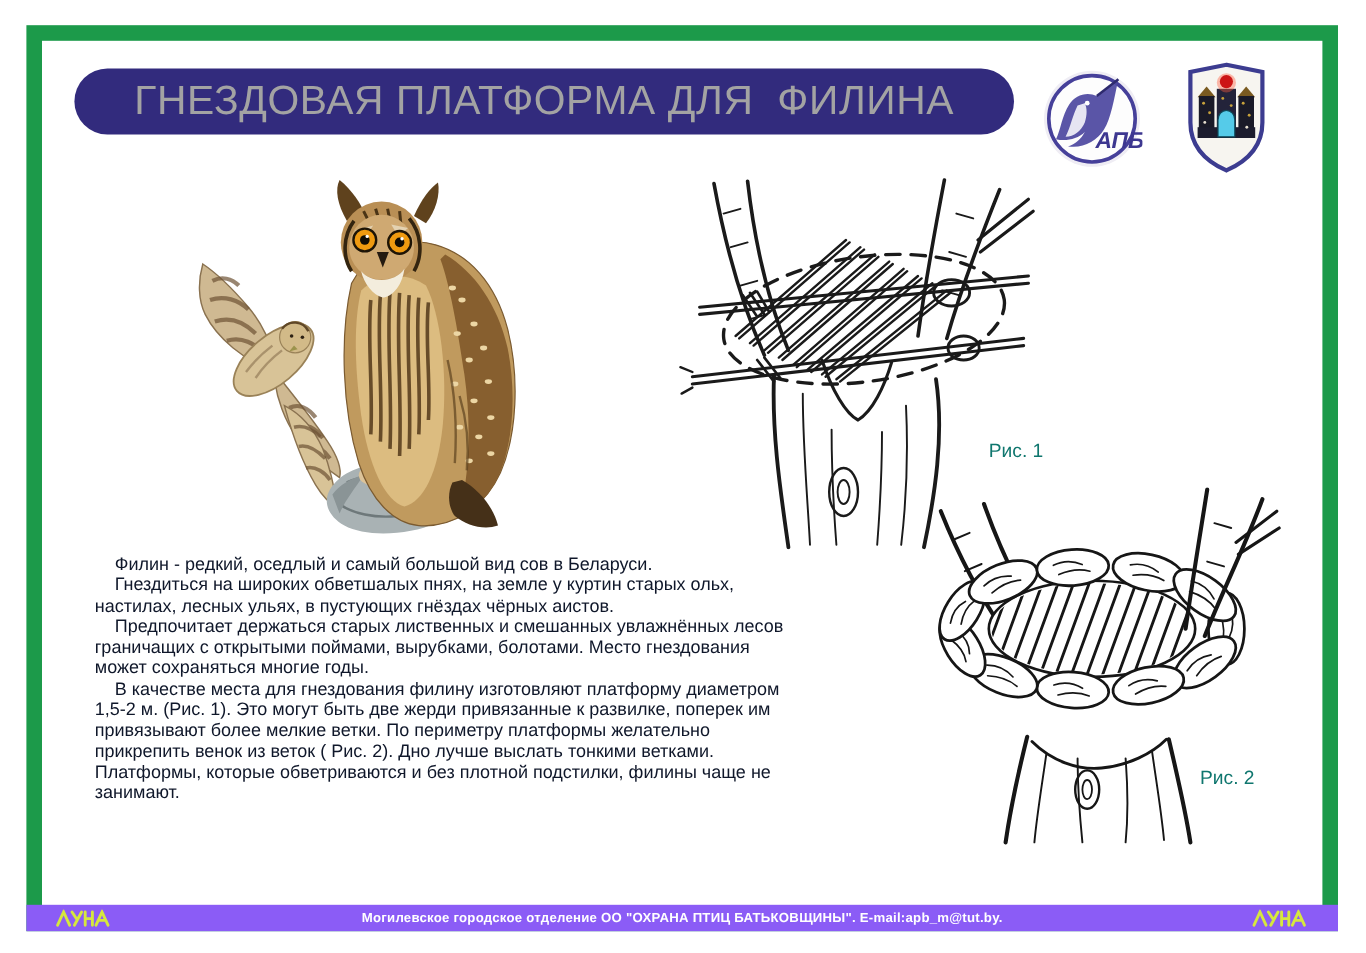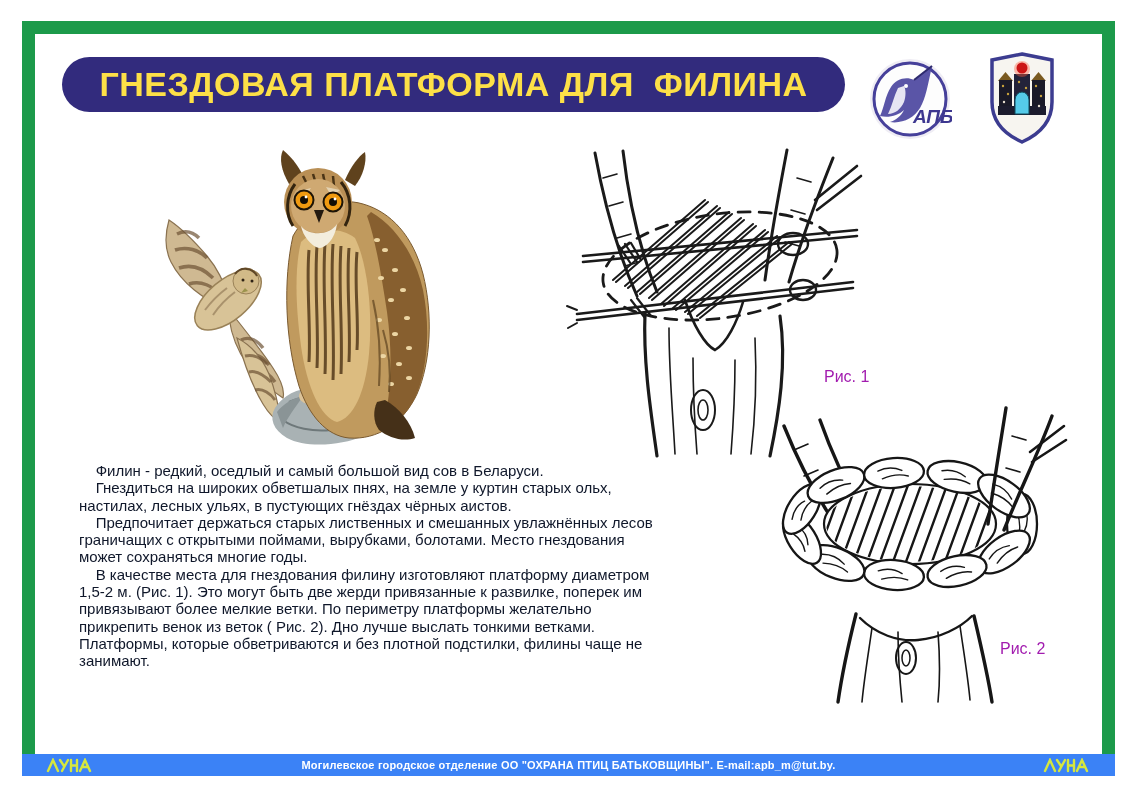--- a/index.html
+++ b/index.html
@@ -2,34 +2,34 @@
 <html><head>
 <meta charset="utf-8">
 <style>
   html,body{margin:0;padding:0;background:#ffffff;}
   .poster{position:relative;width:1138px;height:794px;background:#ffffff;overflow:hidden;
           font-family:"Liberation Sans", sans-serif;}
   .frame{position:absolute;left:22px;top:21px;width:1093px;height:755px;
          border:13px solid #1c9a4a;box-sizing:border-box;}
   .banner{position:absolute;left:62px;top:57px;width:783px;height:55px;background:#322b7d;
           border-radius:28px;display:flex;align-items:center;justify-content:center;}
-  .banner-title{color:#fde047;font-weight:bold;font-size:34px;white-space:pre;letter-spacing:.5px;}
+  .banner-title{color:#a3a3a3;font-weight:normal;font-size:34px;white-space:pre;letter-spacing:.5px;}
   .logo{position:absolute;}
   .apb-logo{left:868px;top:52px;width:84px;height:100px;}
   .coa-logo{left:986px;top:50px;width:72px;height:96px;}
   .owl-art{position:absolute;left:133px;top:150px;width:330px;height:308px;}
   .fig1{position:absolute;left:565px;top:148px;width:300px;height:315px;}
   .fig2{position:absolute;left:748px;top:406px;width:320px;height:300px;}
-  .fig-caption{position:absolute;font-size:16px;color:#a21caf;}
+  .fig-caption{position:absolute;font-size:16px;color:#0f766e;}
   .fig1-cap{left:824px;top:368px;}
   .fig2-cap{left:1000px;top:640px;}
   .body-text{position:absolute;left:79px;top:462px;width:600px;font-size:15px;
              line-height:17.3px;color:#0f172a;}
   .body-text p{margin:0;white-space:pre-wrap;}
-  .footer-bar{position:absolute;left:22px;top:754px;width:1093px;height:22px;background:#3b82f6;
+  .footer-bar{position:absolute;left:22px;top:754px;width:1093px;height:22px;background:#8b5cf6;
               display:flex;align-items:center;justify-content:center;}
   .footer-text{color:#ffffff;font-weight:bold;font-size:11px;letter-spacing:.2px;white-space:pre;}
   .luna{position:absolute;top:4px;width:48px;height:15px;}
   .luna-left{left:24px;} .luna-right{right:24px;}
   svg{display:block;}
 </style>
 </head>
 <body>
 
 <div class="poster">

